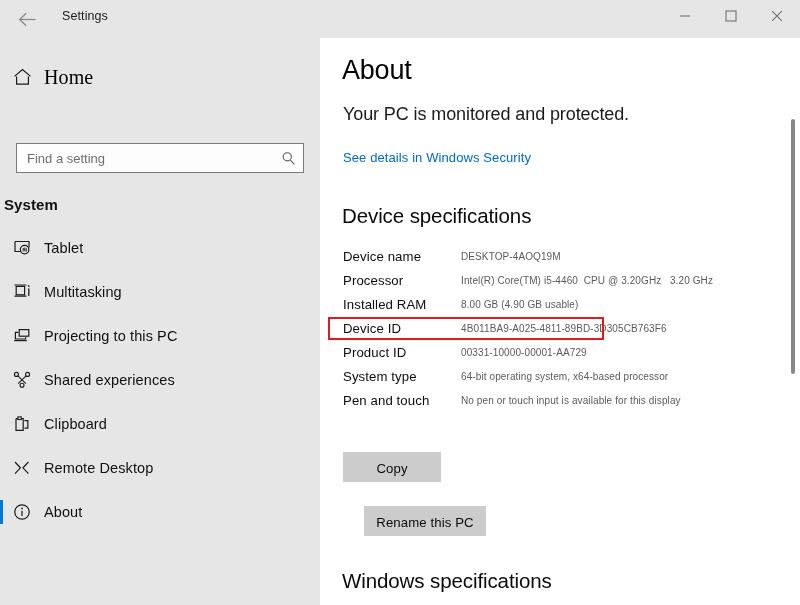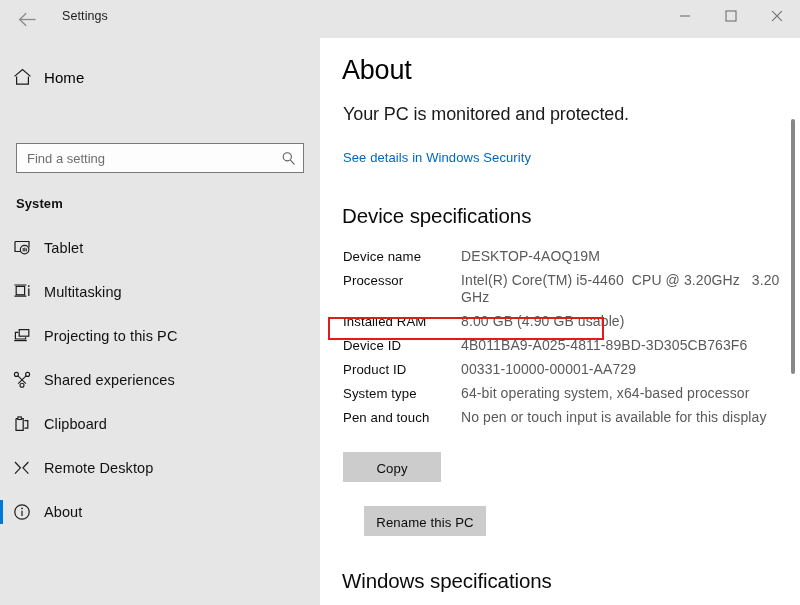--- a/index.html
+++ b/index.html
@@ -75,23 +75,24 @@
   }
   .home-row {
     position: absolute;
     left: 0; top: 22px;
     width: 320px; height: 34px;
     display: flex; align-items: center;
     cursor: default;
   }
   .home-row .ic { width: 44px; display: flex; justify-content: center; align-items: center; }
   .home-row .lbl {
-    font-size: 15px;
+    font-size: 20px;
     color: #000;
     letter-spacing: .1px;
+    font-family: Liberation Serif, serif;
   }
 
   .search-wrap {
     position: absolute;
     left: 16px; top: 105px;
     width: 288px; height: 30px;
     background: #fdfdfd;
     border: 1px solid #7a7a7a;
     display: flex;
     align-items: flex-end;
@@ -109,22 +110,22 @@
   }
   .search-input::placeholder { color: #6e6e6e; opacity: 1; }
   .search-icon-btn {
     width: 30px; height: 28px;
     display: flex; align-items: center; justify-content: center;
     cursor: default;
   }
 
   .group-title {
     position: absolute;
-    left: 16px; top: 158px;
-    font-size: 13px;
+    left: 4px; top: 158px;
+    font-size: 15px;
     font-weight: bold;
     color: #121212;
     letter-spacing: .1px;
   }
 
   .nav {
     position: absolute;
     left: 0; top: 188px;
     width: 320px;
   }
@@ -212,21 +213,21 @@
   }
   .spec-key {
     flex: 0 0 118px;
     font-size: 13.2px;
     color: #0c0c0c;
     letter-spacing: .1px;
     line-height: 17px;
   }
   .spec-val {
     flex: 1;
-    font-size: 14px;
+    font-size: 10px;
     color: #5a5a5a;
     letter-spacing: .1px;
     line-height: 17px;
     white-space: pre-wrap;
   }
 
   .btn {
     position: absolute;
     background: #cccccc;
     border: none;

